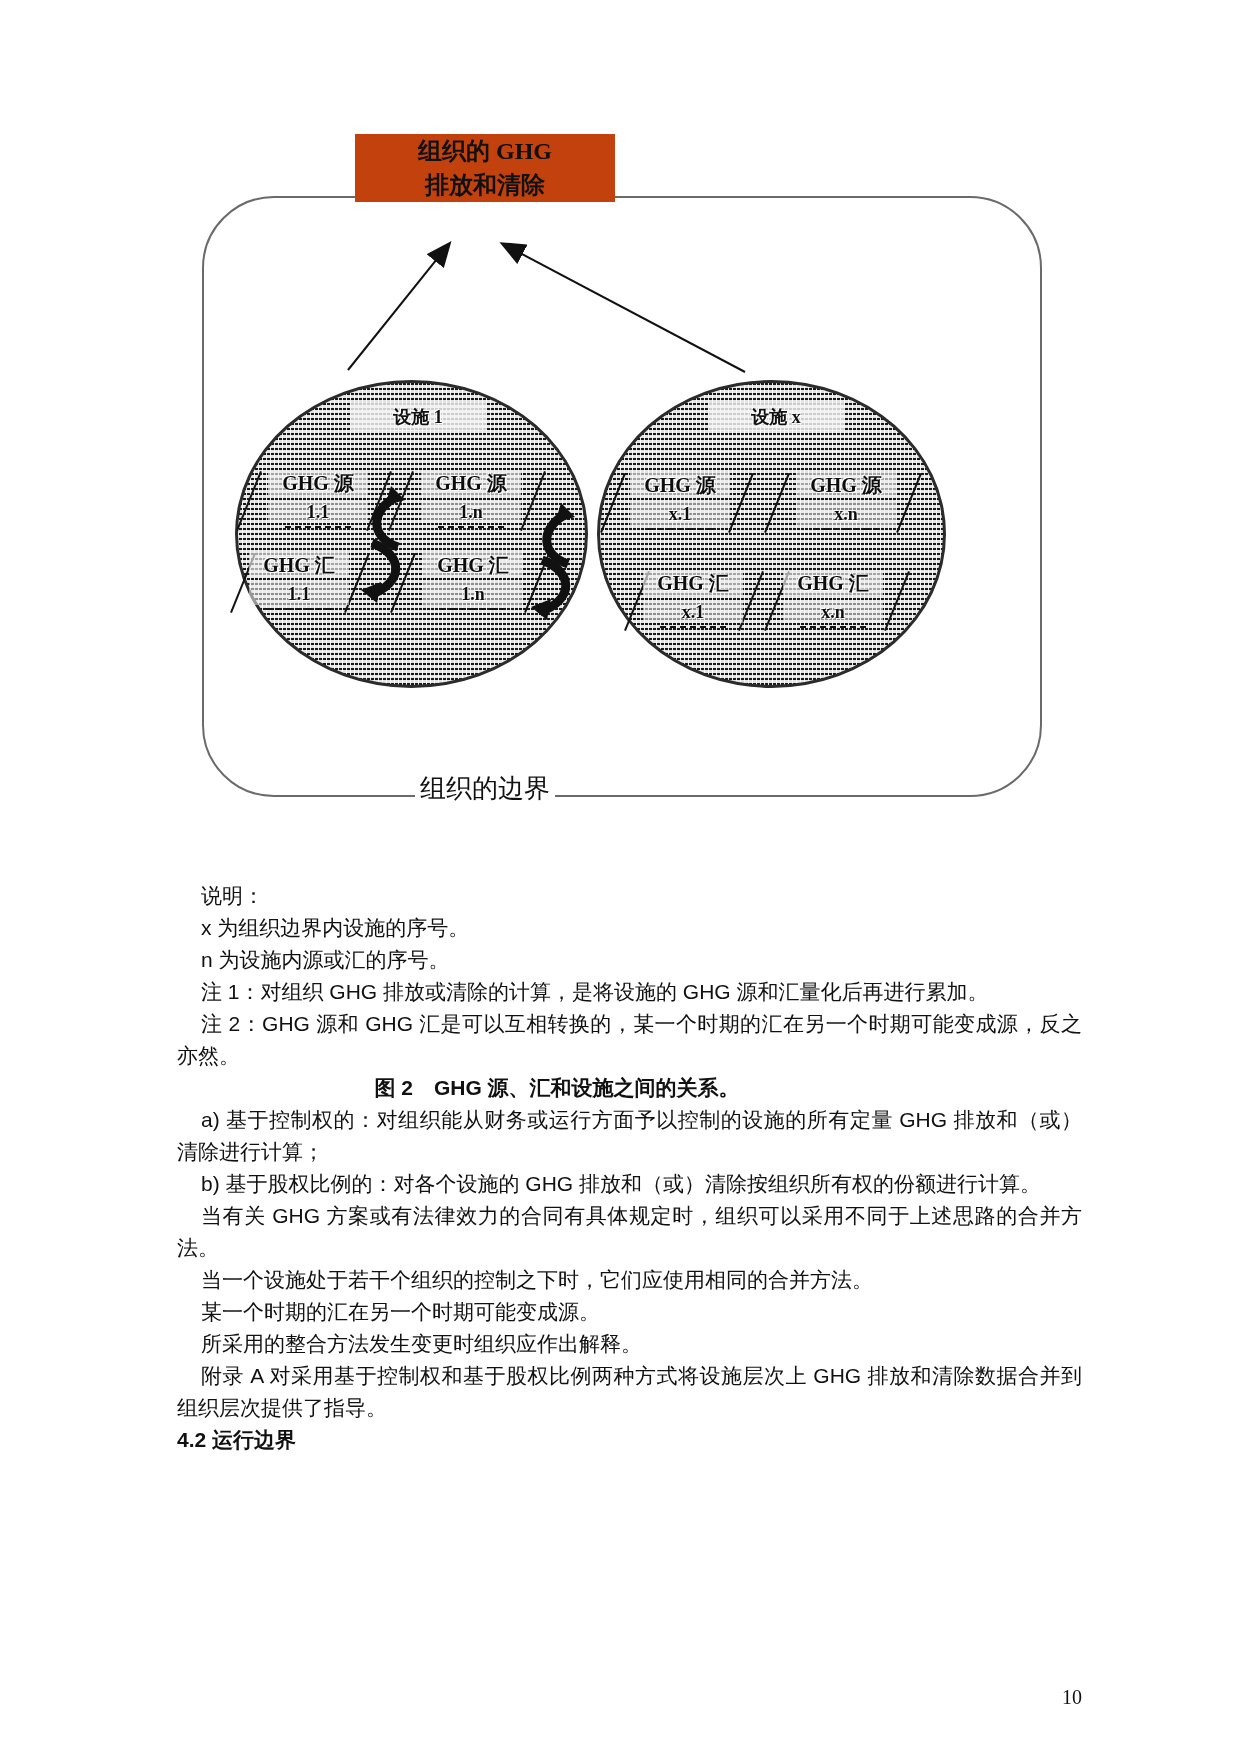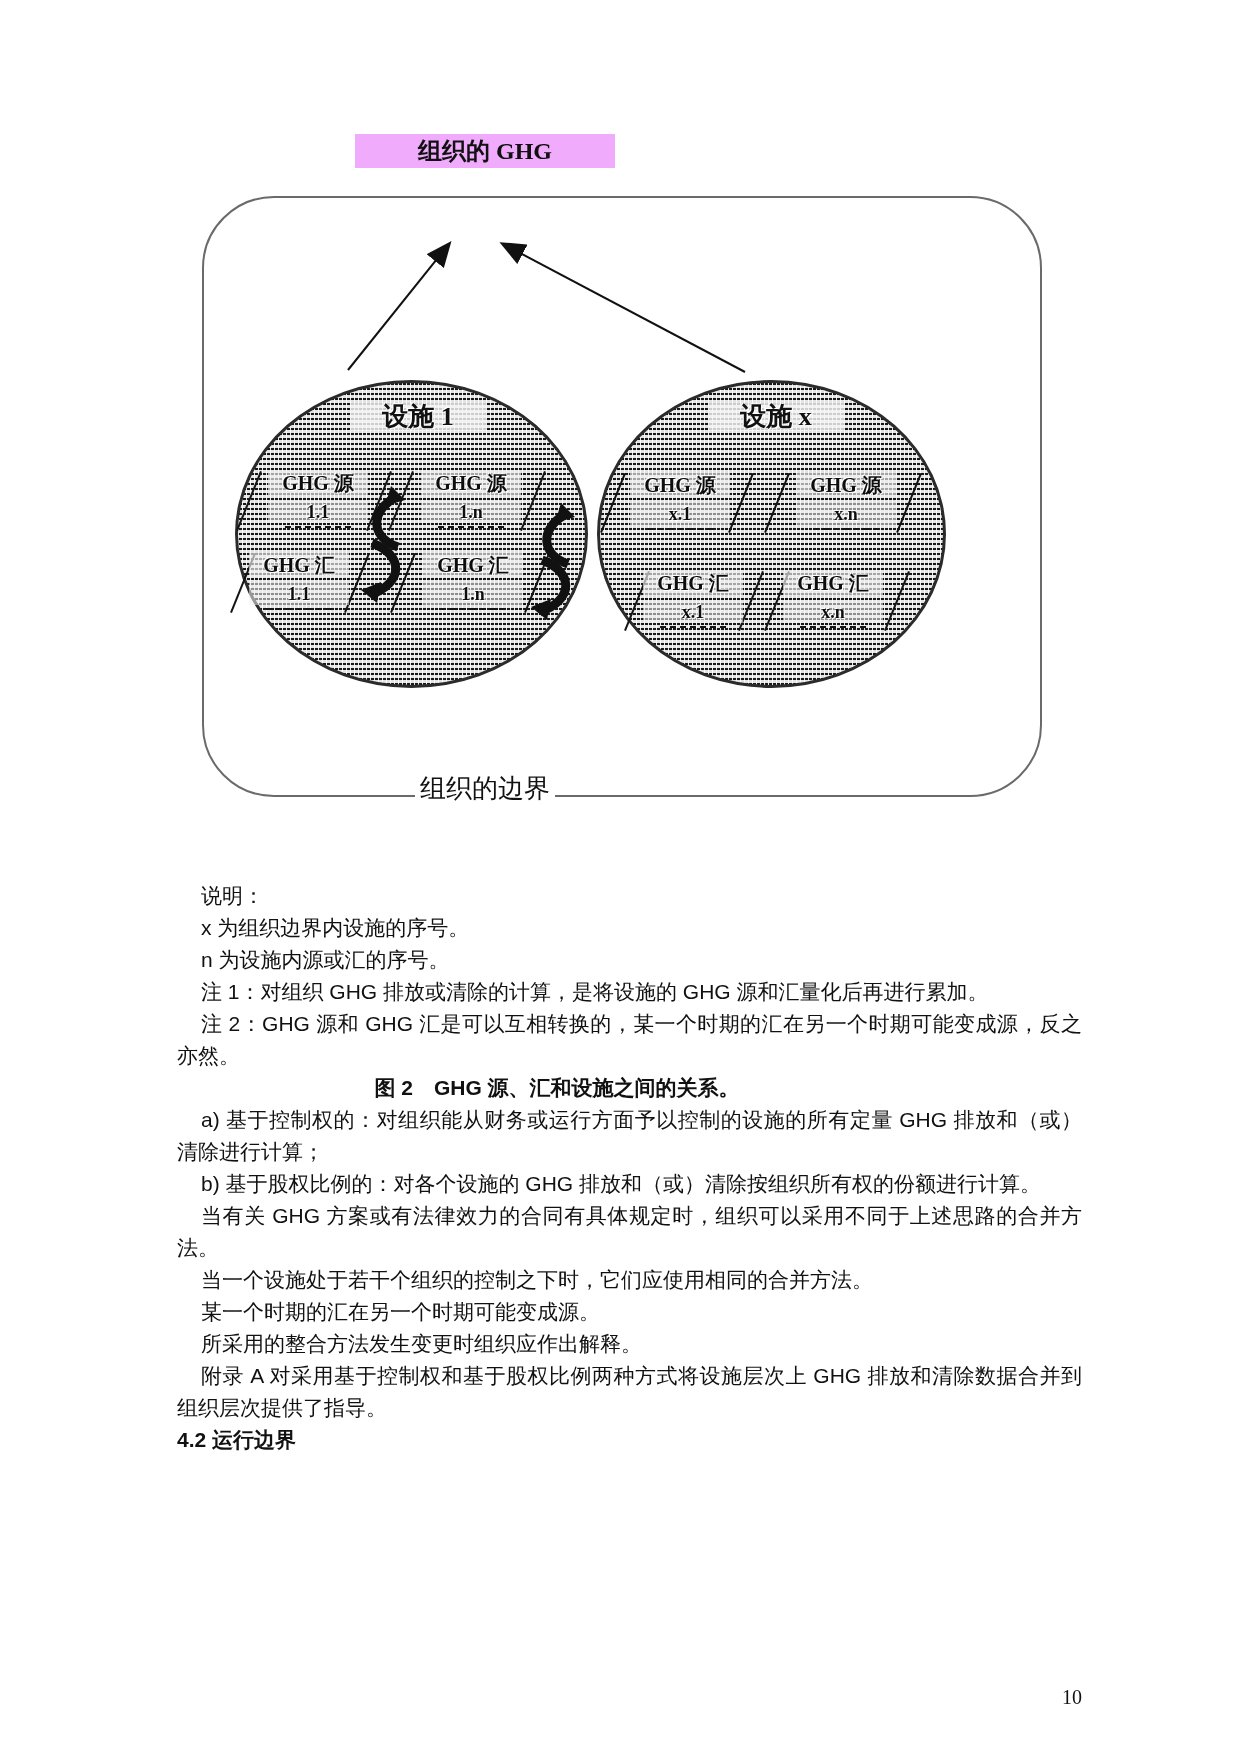--- a/index.html
+++ b/index.html
@@ -16,21 +16,21 @@
   .figure{position:absolute;left:0;top:130px;width:1240px;height:706px;}
   .org-box{
     position:absolute;left:202px;top:66px;width:836px;height:597px;
     border:2px solid #6a6a6a;border-radius:72px;
     background:transparent;
   }
   .fig-svg{position:absolute;left:0;top:0;width:1240px;height:706px;}
 
   .org-title{
     position:absolute;left:355px;top:4px;width:260px;
-    text-align:center;z-index:3;background:#f0abfc;
+    text-align:center;z-index:3;background:#c2410c;
     font-family:"Liberation Serif","DejaVu Serif",serif;
     font-weight:bold;font-size:24px;line-height:34px;
   }
   .boundary-label{
     position:absolute;left:415px;top:638px;width:140px;height:40px;
     z-index:3;background:#ffffff;text-align:center;
     font-size:26px;line-height:40px;
     font-family:"Liberation Sans",serif;
   }
 
@@ -41,21 +41,21 @@
     background-image:
       repeating-linear-gradient(90deg, rgba(255,255,255,.9) 0 1px, rgba(255,255,255,0) 1px 4px),
       repeating-linear-gradient(0deg, #181818 0 2px, #e3e3e3 2px 5px);
   }
   .ellipse-1{left:235px;top:250px;width:347px;height:302px;}
   .ellipse-2{left:597px;top:250px;width:343px;height:302px;}
 
   .fac-name{
     position:absolute;text-align:center;z-index:2;
     font-family:"Liberation Serif","DejaVu Serif",serif;
-    font-weight:bold;font-size:26px;line-height:26px;
+    font-weight:bold;font-size:18px;line-height:26px;
     background:rgba(244,244,244,.82);
     text-shadow:1px 1px 0 #fff,-1px -1px 0 #fff;
     padding:1px 4px;
   }
   .cell{
     position:absolute;text-align:center;z-index:2;
     font-family:"Liberation Serif","DejaVu Serif",serif;
     font-weight:bold;color:#0d0d0d;
     text-shadow:1px 1px 0 #fff,-1px -1px 0 #fff;
   }
@@ -103,20 +103,21 @@
         <marker id="ah" markerWidth="13" markerHeight="11" refX="11" refY="5.5" orient="auto">
           <path d="M0,0 L13,5.5 L0,11 z" fill="#111"></path>
         </marker>
       </defs>
       <line x1="348" y1="240" x2="449" y2="114" stroke="#111" stroke-width="2" marker-end="url(#ah)"></line>
       <line x1="745" y1="242" x2="503" y2="114" stroke="#111" stroke-width="2" marker-end="url(#ah)"></line>
     </svg>
 
     <div class="org-title">
       <div>组织的 GHG</div>
+      <div>排放和清除</div>
     </div>
 
     <div class="ellipse ellipse-1">
       <div class="fac-name" style="left:112px;top:20px;width:128px;">设施 1</div>
 
       <div class="slant" style="left:10px;top:86px;"></div>
       <div class="slant" style="left:140px;top:86px;"></div>
       <div class="slant" style="left:162px;top:86px;"></div>
       <div class="slant" style="left:294px;top:86px;"></div>
       <div class="slant" style="left:4px;top:168px;"></div>

